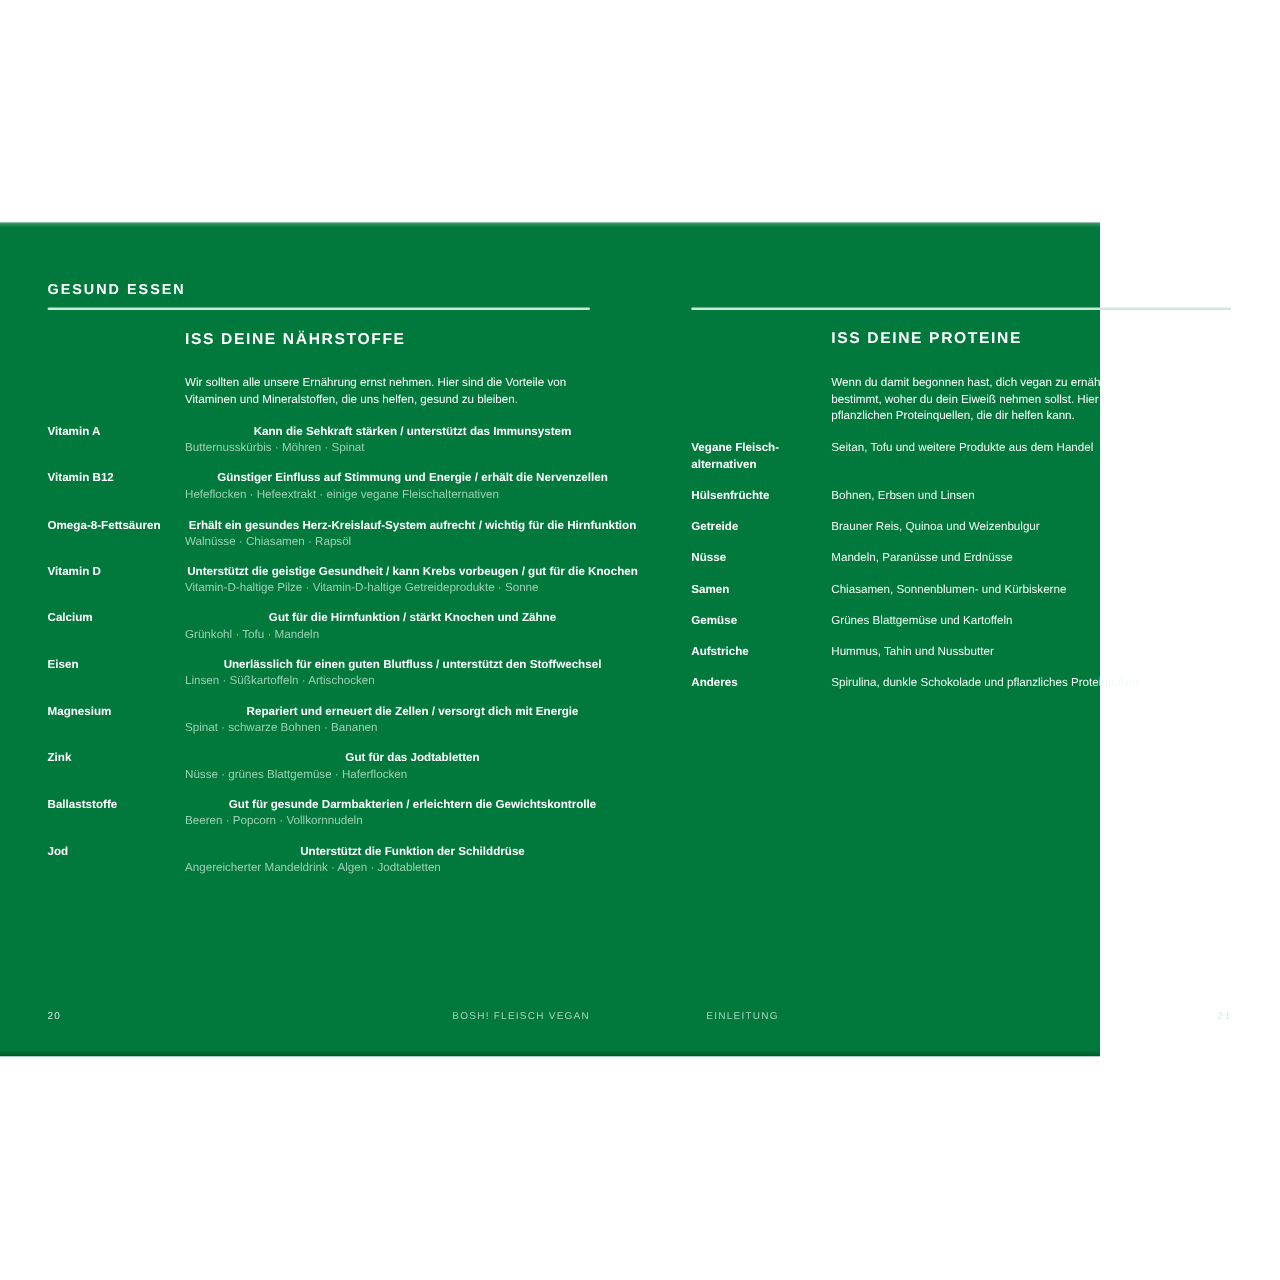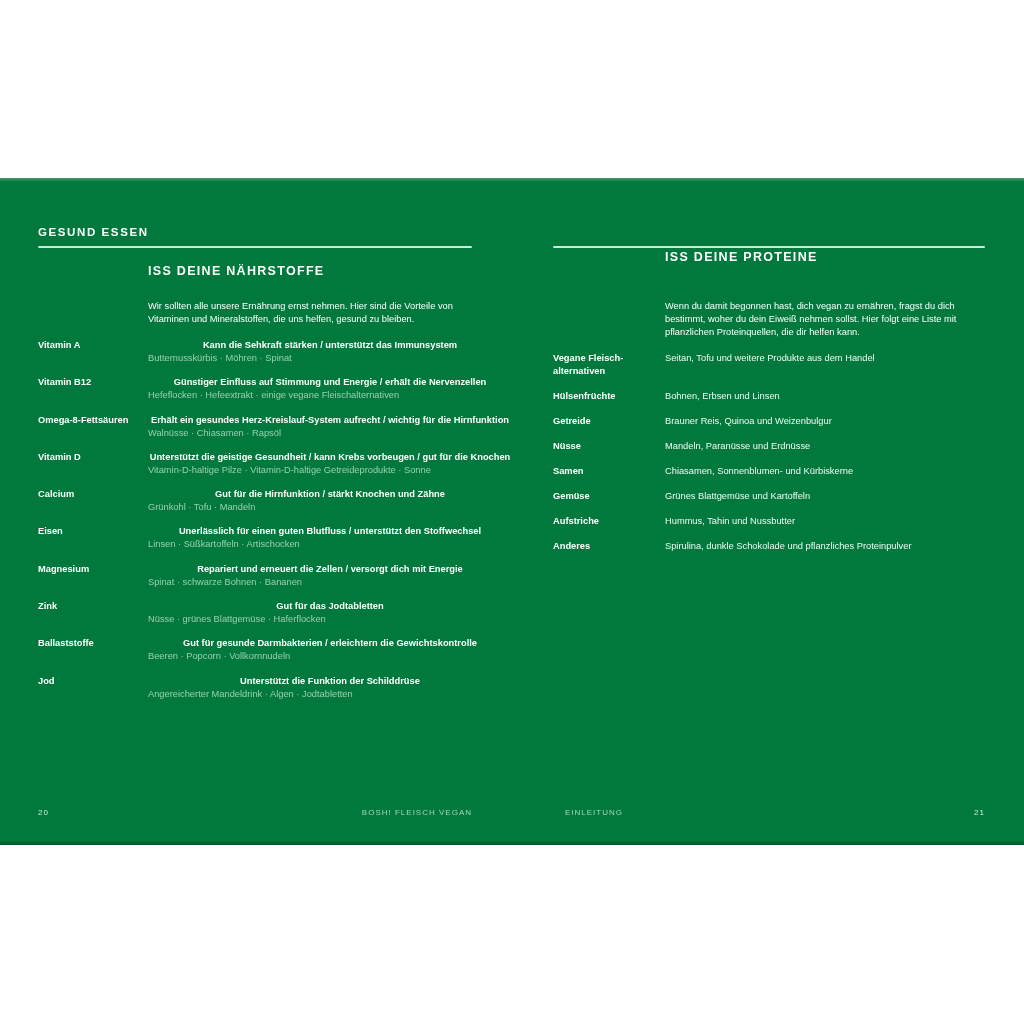--- a/index.html
+++ b/index.html
@@ -3,21 +3,21 @@
 <meta charset="utf-8">
 <style>
   html,body{margin:0;padding:0;}
   body{
     width:1024px;height:1024px;background:#ffffff;
     font-family:"Liberation Sans", sans-serif;
     -webkit-font-smoothing:antialiased;
   }
   .canvas{position:relative;width:1024px;height:1024px;overflow:hidden;background:#ffffff;}
   .green-band{
-    position:absolute;left:0;top:178px;width:1024px;height:667px;
+    position:absolute;left:0;top:178px;width:880px;height:667px;
     background:#02793c;
   }
   .green-band::before{
     content:"";position:absolute;left:0;top:0;width:100%;height:4px;
     background:linear-gradient(to bottom, rgba(255,255,255,.25), rgba(255,255,255,0));
   }
   .green-band::after{
     content:"";position:absolute;left:0;bottom:0;width:100%;height:5px;
     background:linear-gradient(to bottom, rgba(0,0,0,0), rgba(0,0,0,.28));
   }
@@ -31,21 +31,21 @@
 
   .col{position:absolute;top:0;}
   .col-left{left:38px;width:474px;}
   .col-right{left:553px;width:440px;}
 
   .col-title{
     position:absolute;color:#ffffff;font-weight:bold;
     font-size:12.5px;letter-spacing:1.3px;white-space:nowrap;
   }
   .col-left .col-title{left:110px;top:86px;}
-  .col-right .col-title{left:112px;top:72px;}
+  .col-right .col-title{left:112px;top:85px;}
 
   .col-intro{
     position:absolute;top:122px;
     color:#ffffff;font-size:9.3px;line-height:13px;
   }
   .col-left .col-intro{left:110px;width:330px;}
   .col-right .col-intro{left:112px;width:322px;}
 
   .rows{position:absolute;left:0;}
   .col-left .rows{top:161px;width:474px;}

